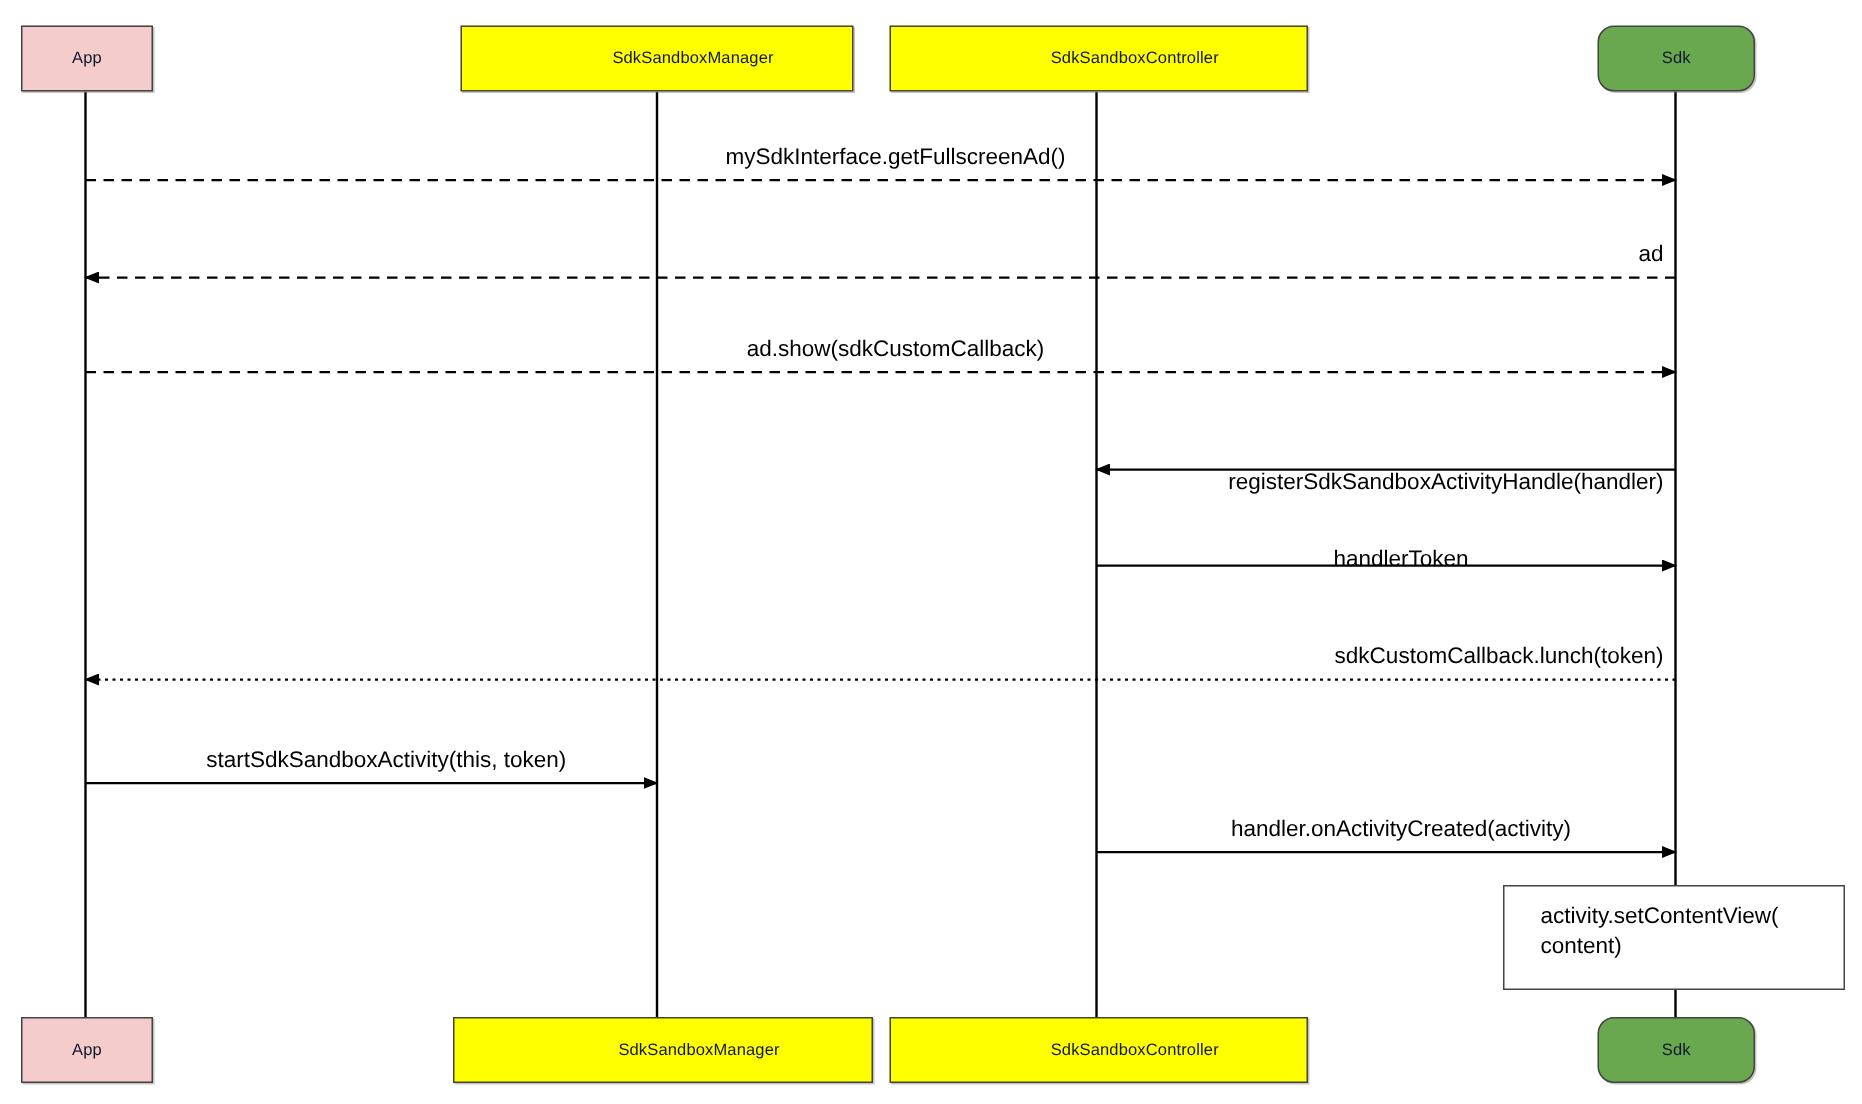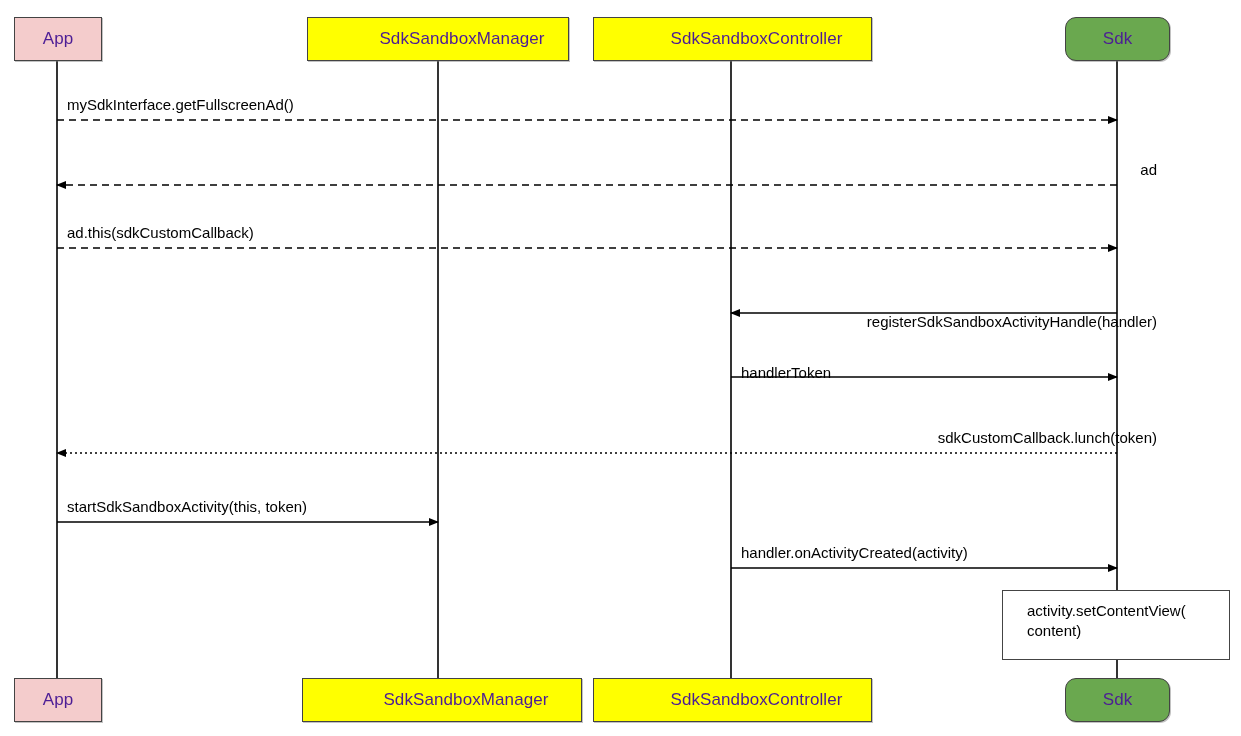--- a/index.html
+++ b/index.html
@@ -27,39 +27,40 @@
 
   
   .participant-box {
     position: absolute;
     box-sizing: border-box;
     border: 1.6px solid #434343;
     display: flex;
     align-items: center;
     justify-content: center;
     text-align: center;
-    font-size: 17px;
-    color: #4c1d95;
+    font-size: 11px;
+    color: #0f172a;
     line-height: 1.1;
     letter-spacing: 0.1px;
     box-shadow: 1px 1px 0 rgba(120,120,120,0.45);
   }
   .participant-box.pink  { background: #f4cccc; }
   .participant-box.yellow{ background: #ffff00; padding-left: 48px; }
   .participant-box.green { background: #6aa84f; border-radius: 11px; }
 
   
   .msg-label {
     position: absolute;
     font-size: 15px;
     color: #000000;
     white-space: nowrap;
     line-height: 1.15;
+    text-align: center;
   }
-  .msg-label.right-align { text-align: right; padding-left: 48px; }
+  .msg-label.right-align { text-align: right; }
 
   
   .note-box {
     position: absolute;
     box-sizing: border-box;
     background: #ffffff;
     border: 1.4px solid #444444;
     font-size: 15px;
     color: #000000;
     padding: 10px 12px 0 24px;
@@ -102,21 +103,21 @@
   <div id="header-boxes">
       <div class="participant-box pink" style="left: 14px; top: 17px; width: 88px; height: 44px;">App</div>
       <div class="participant-box yellow" style="left: 307px; top: 17px; width: 262px; height: 44px;">SdkSandboxManager</div>
       <div class="participant-box yellow" style="left: 593px; top: 17px; width: 279px; height: 44px;">SdkSandboxController</div>
       <div class="participant-box green" style="left: 1065px; top: 17px; width: 105px; height: 44px;">Sdk</div>
     </div>
 
   <div id="message-labels">
       <div class="msg-label" style="top: 96px; left: 67px; width: 1060px;">mySdkInterface.getFullscreenAd()</div>
       <div class="msg-label right-align" style="top: 161px; left: 57px; width: 1052px;">ad</div>
-      <div class="msg-label" style="top: 224px; left: 67px; width: 1060px;">ad.this(sdkCustomCallback)</div>
+      <div class="msg-label" style="top: 224px; left: 67px; width: 1060px;">ad.show(sdkCustomCallback)</div>
       <div class="msg-label right-align" style="top: 289px; left: 731px; width: 378px; margin-top: 24px;">registerSdkSandboxActivityHandle(handler)</div>
       <div class="msg-label" style="top: 364px; left: 741px; width: 386px;">handlerToken</div>
       <div class="msg-label right-align" style="top: 429px; left: 57px; width: 1052px;">sdkCustomCallback.lunch(token)</div>
       <div class="msg-label" style="top: 498px; left: 67px; width: 381px;">startSdkSandboxActivity(this, token)</div>
       <div class="msg-label" style="top: 544px; left: 741px; width: 386px;">handler.onActivityCreated(activity)</div>
     </div>
 
   <div id="note-boxes">
       <div class="note-box" style="left: 1002px; top: 590px; width: 228px; height: 70px;">activity.setContentView(
 content)</div>

